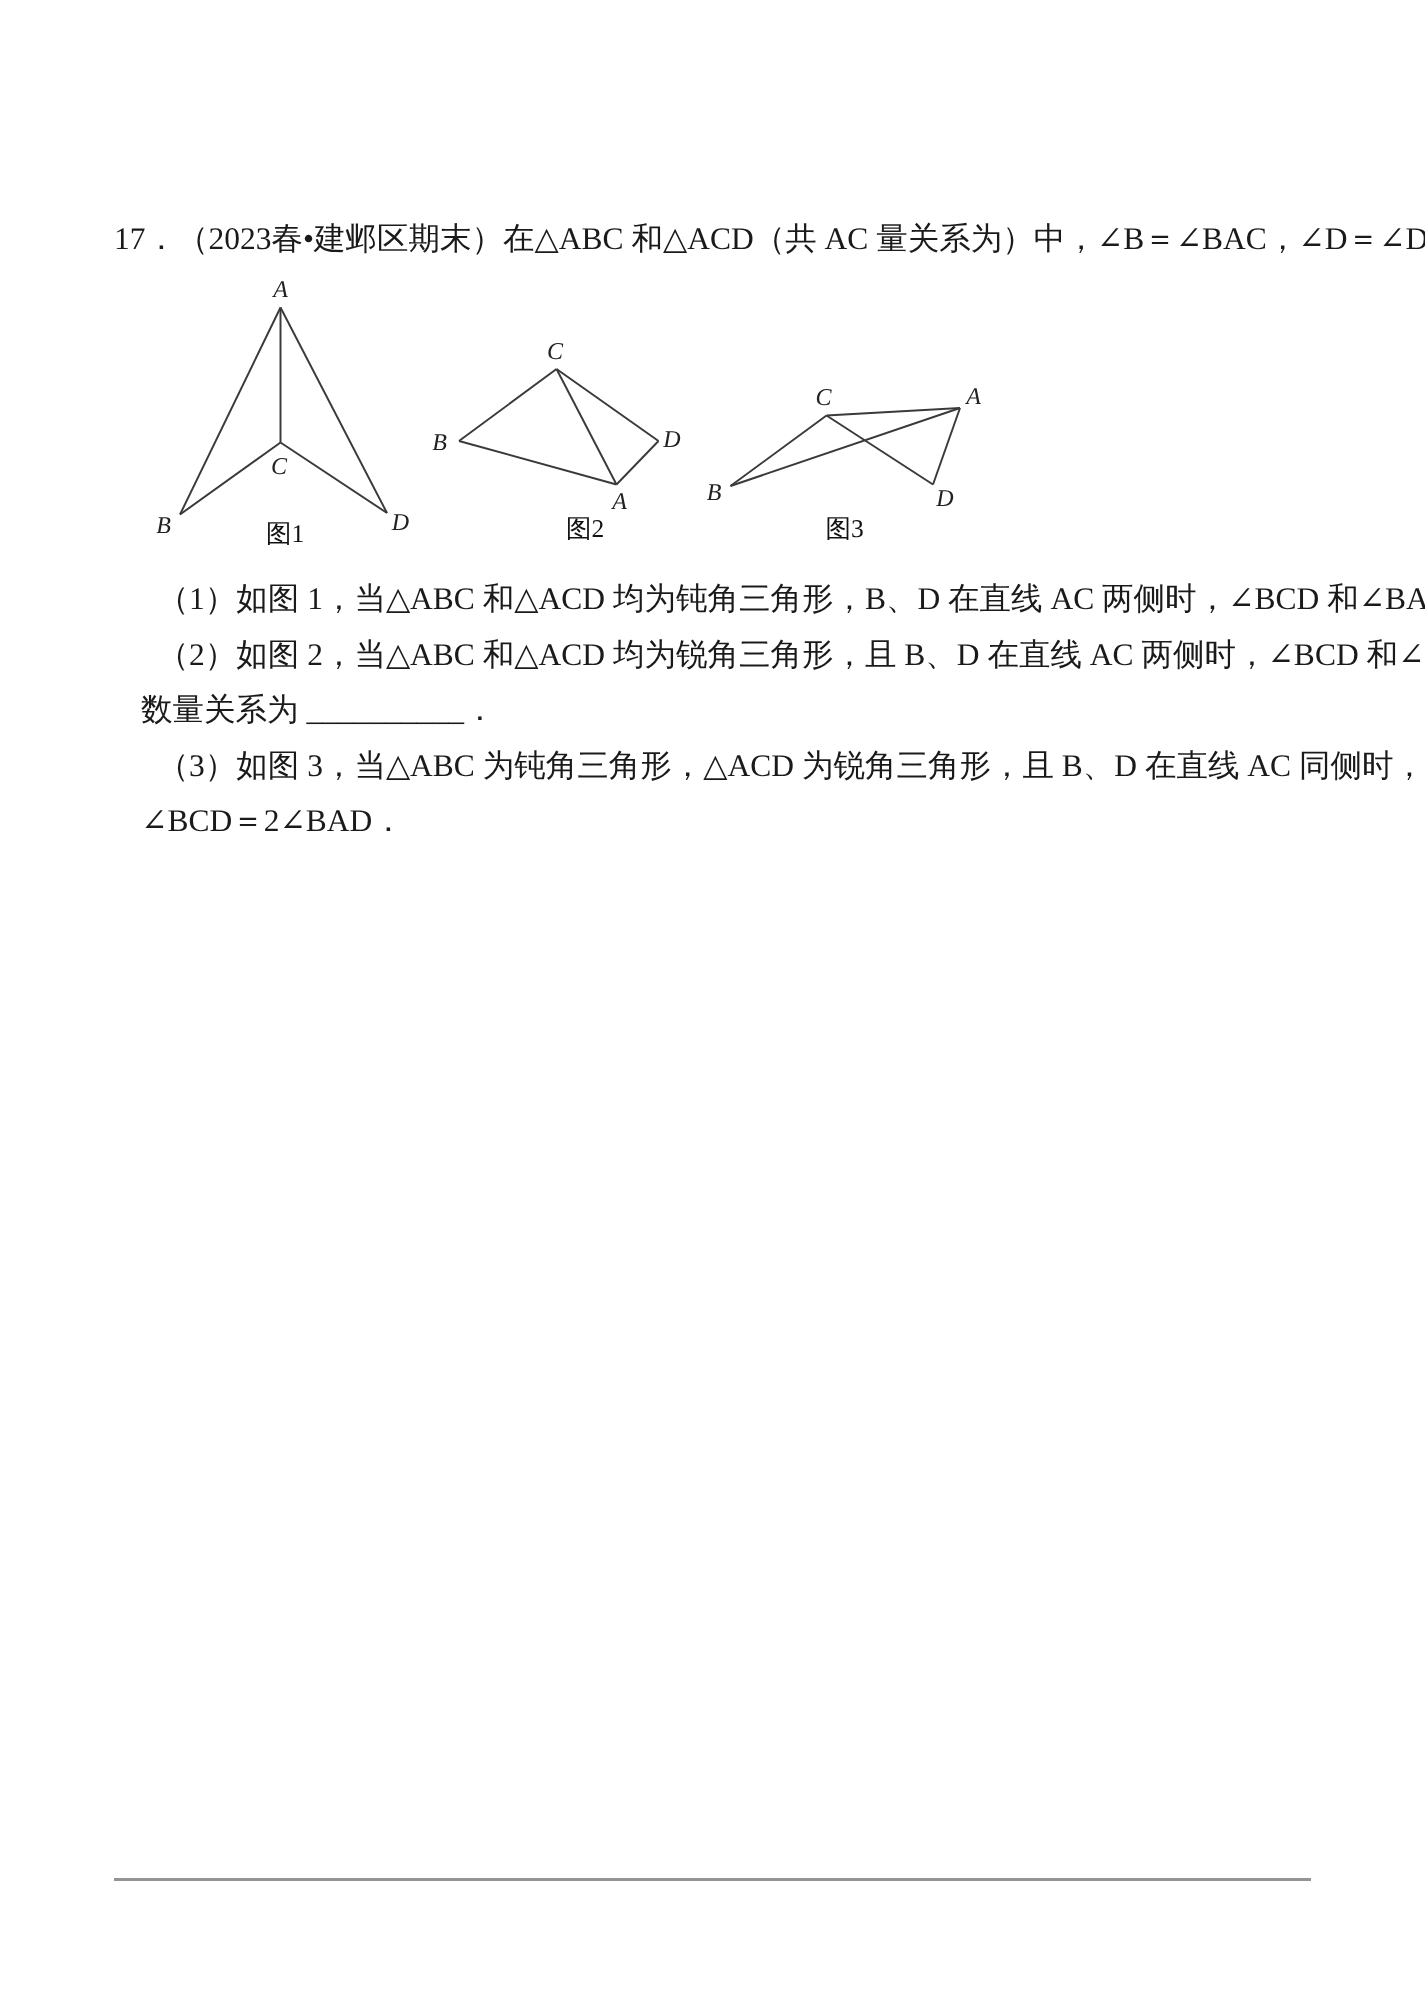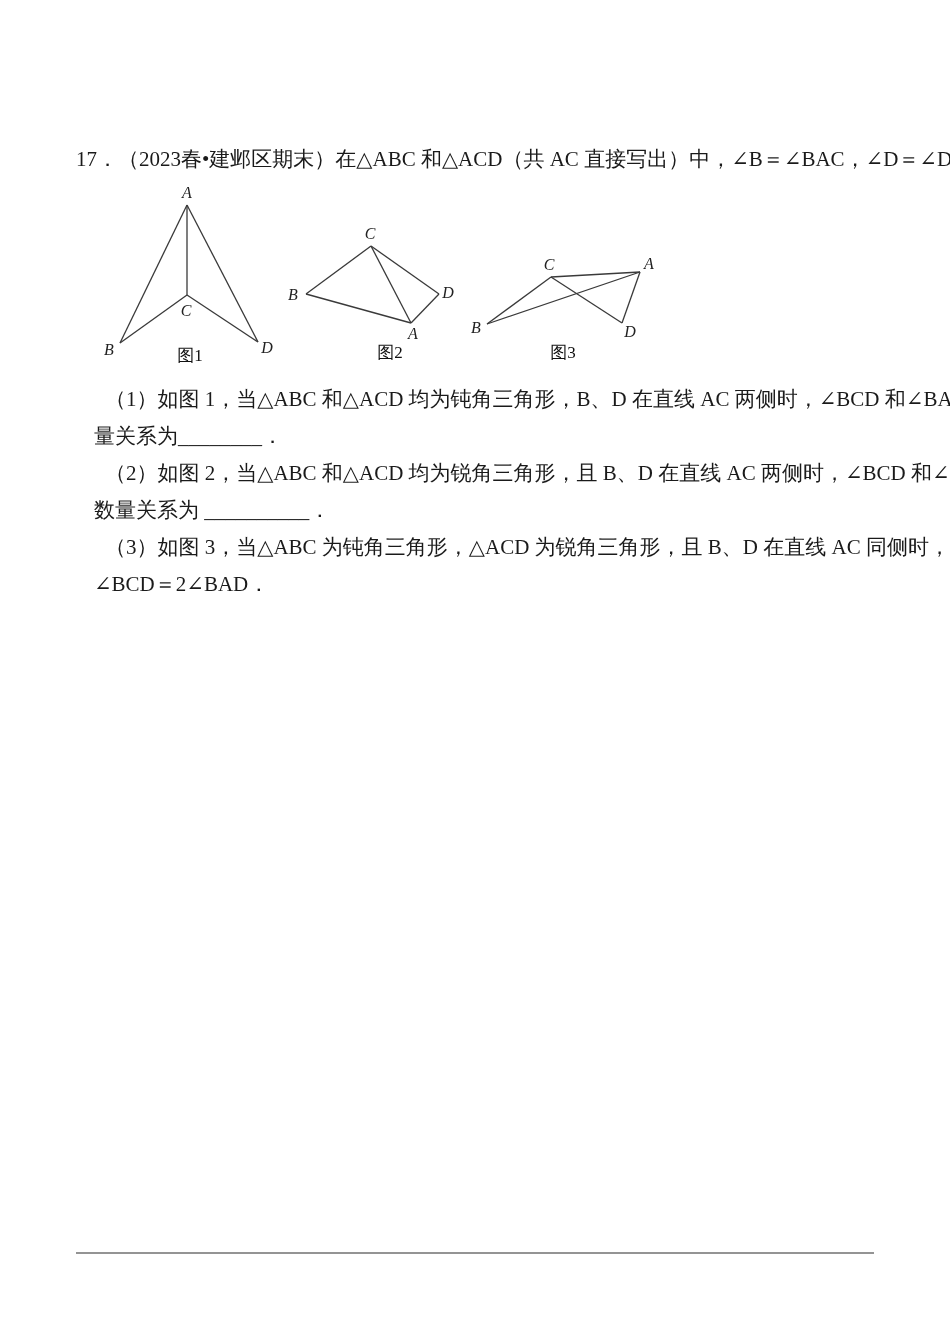--- a/index.html
+++ b/index.html
@@ -26,21 +26,21 @@
     height:37px;line-height:37px;font-size:21px;white-space:nowrap;
   }
   .pline.first{text-indent:11px;}
   .footer-divider{
     position:absolute;left:76px;top:1252px;width:798px;height:2px;background:#949494;
   }
 </style>
 </head>
 <body>
 
-<div class="header-line"><span>17．（2023春•建邺区期末）在△</span><span class="it">ABC</span><span> 和△</span><span class="it">ACD</span><span>（共 </span><span class="it">AC</span><span> 直接写出）中，∠</span><span class="it">B</span><span>＝∠</span><span class="it">BAC</span><span>，∠</span><span class="it">D</span><span>＝∠</span><span class="it">DAC</span></div>
+<div class="header-line"><span>17．（2023春•建邺区期末）在△</span><span class="it">ABC</span><span> 和△</span><span class="it">ACD</span><span>（共 </span><span class="it">AC</span><span> 量关系为）中，∠</span><span class="it">B</span><span>＝∠</span><span class="it">BAC</span><span>，∠</span><span class="it">D</span><span>＝∠</span><span class="it">DAC</span></div>
 
 <div class="figures">
 
   <div class="fig fig1">
     <svg width="190" height="180" viewBox="0 0 190 180">
       <line x1="92" y1="20" x2="25" y2="158"></line>
       <line x1="92" y1="20" x2="92" y2="110"></line>
       <line x1="92" y1="20" x2="163" y2="157"></line>
       <line x1="92" y1="110" x2="25" y2="158"></line>
       <line x1="92" y1="110" x2="163" y2="157"></line>
@@ -78,20 +78,19 @@
       <text class="vl" x="184" y="14" text-anchor="middle">A</text>
       <text class="vl" x="11" y="78" text-anchor="middle">B</text>
       <text class="vl" x="165" y="82" text-anchor="middle">D</text>
       <text class="cap" x="98" y="103" text-anchor="middle">图3</text>
     </svg>
   </div>
 </div>
 
 <div class="para-block">
   <div class="pline first"><span>（1）如图 1，当△</span><span class="it">ABC</span><span> 和△</span><span class="it">ACD</span><span> 均为钝角三角形，</span><span class="it">B</span><span>、</span><span class="it">D</span><span> 在直线 </span><span class="it">AC</span><span> 两侧时，∠</span><span class="it">BCD</span><span> 和∠</span><span class="it">BAD</span></div>
-  <div class="pline"><span>量关系为</span><span>________</span><span>．</span></div>
   <div class="pline first"><span>（2）如图 2，当△</span><span class="it">ABC</span><span> 和△</span><span class="it">ACD</span><span> 均为锐角三角形，且 </span><span class="it">B</span><span>、</span><span class="it">D</span><span> 在直线 </span><span class="it">AC</span><span> 两侧时，∠</span><span class="it">BCD</span><span> 和∠</span><span class="it">BAD</span></div>
   <div class="pline"><span>数量关系为 </span><span>__________</span><span>．</span></div>
   <div class="pline first"><span>（3）如图 3，当△</span><span class="it">ABC</span><span> 为钝角三角形，△</span><span class="it">ACD</span><span> 为锐角三角形，且 </span><span class="it">B</span><span>、</span><span class="it">D</span><span> 在直线 </span><span class="it">AC</span><span> 同侧时，求证：</span></div>
   <div class="pline"><span>∠</span><span class="it">BCD</span><span>＝2∠</span><span class="it">BAD</span><span>．</span></div>
 </div>
 
 <div class="footer-divider"></div>
 
 </body></html>

